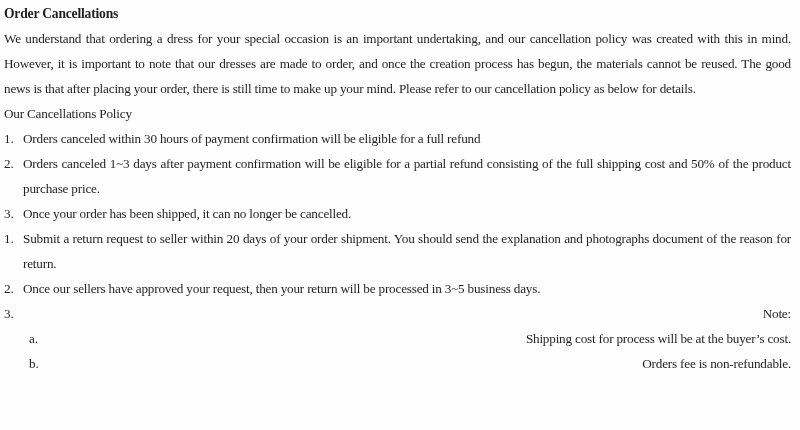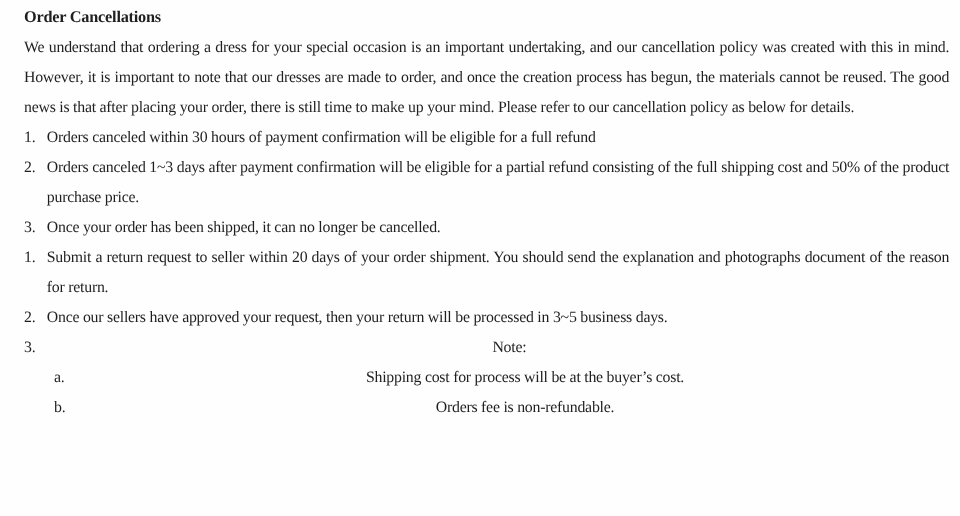--- a/index.html
+++ b/index.html
@@ -2,21 +2,21 @@
 <html><head>
 <meta charset="utf-8">
 <style>
   html, body { margin: 0; padding: 0; }
   .page {
     width: 800px;
     height: 430px;
     box-sizing: border-box;
     background: #fefefe;
     color: #1f1f1f;
-    padding: 1px 9px 0 20px;
+    padding: 1px 9px 0 4px;
     font-family: "Liberation Serif", "DejaVu Serif", serif;
     font-size: 13.2px;
     line-height: 25px;
     letter-spacing: -0.2px;
     overflow: hidden;
   }
   .heading {
     font-weight: bold;
     margin: 0;
     font-size: 13.6px;
@@ -33,33 +33,34 @@
   .item { display: flex; align-items: flex-start; }
   .num {
     flex: 0 0 19px;
     width: 19px;
   }
   .itext {
     flex: 1 1 auto;
     text-align: justify;
     min-width: 0;
   }
-  .itext.noj { text-align: center; margin-left: 19px; }
+  .itext.noj { text-align: right; margin-left: 19px; }
   .sublist { margin-left: 25px; }
   .sublist .num { flex-basis: 20px; width: 20px; }
 </style>
 </head>
 <body>
 
 <div class="page">
 
   <h2 class="heading">Order Cancellations</h2>
 
   <p class="para">We understand that ordering a dress for your special occasion is an important undertaking, and our cancellation policy was created with this in mind. However, it is important to note that our dresses are made to order, and once the creation process has begun, the materials cannot be reused. The good news is that after placing your order, there is still time to make up your mind. Please refer to our cancellation policy as below for details.</p>
 
+  <p class="subhead">Our Cancellations Policy</p>
 
   <div class="list">
     <div class="item">
       <span class="num">1.</span>
       <span class="itext">Orders canceled within 30 hours of payment confirmation will be eligible for a full refund</span>
     </div>
     <div class="item">
       <span class="num">2.</span>
       <span class="itext">Orders canceled 1~3 days after payment confirmation will be eligible for a partial refund consisting of the full shipping cost and 50% of the product purchase price.</span>
     </div>

